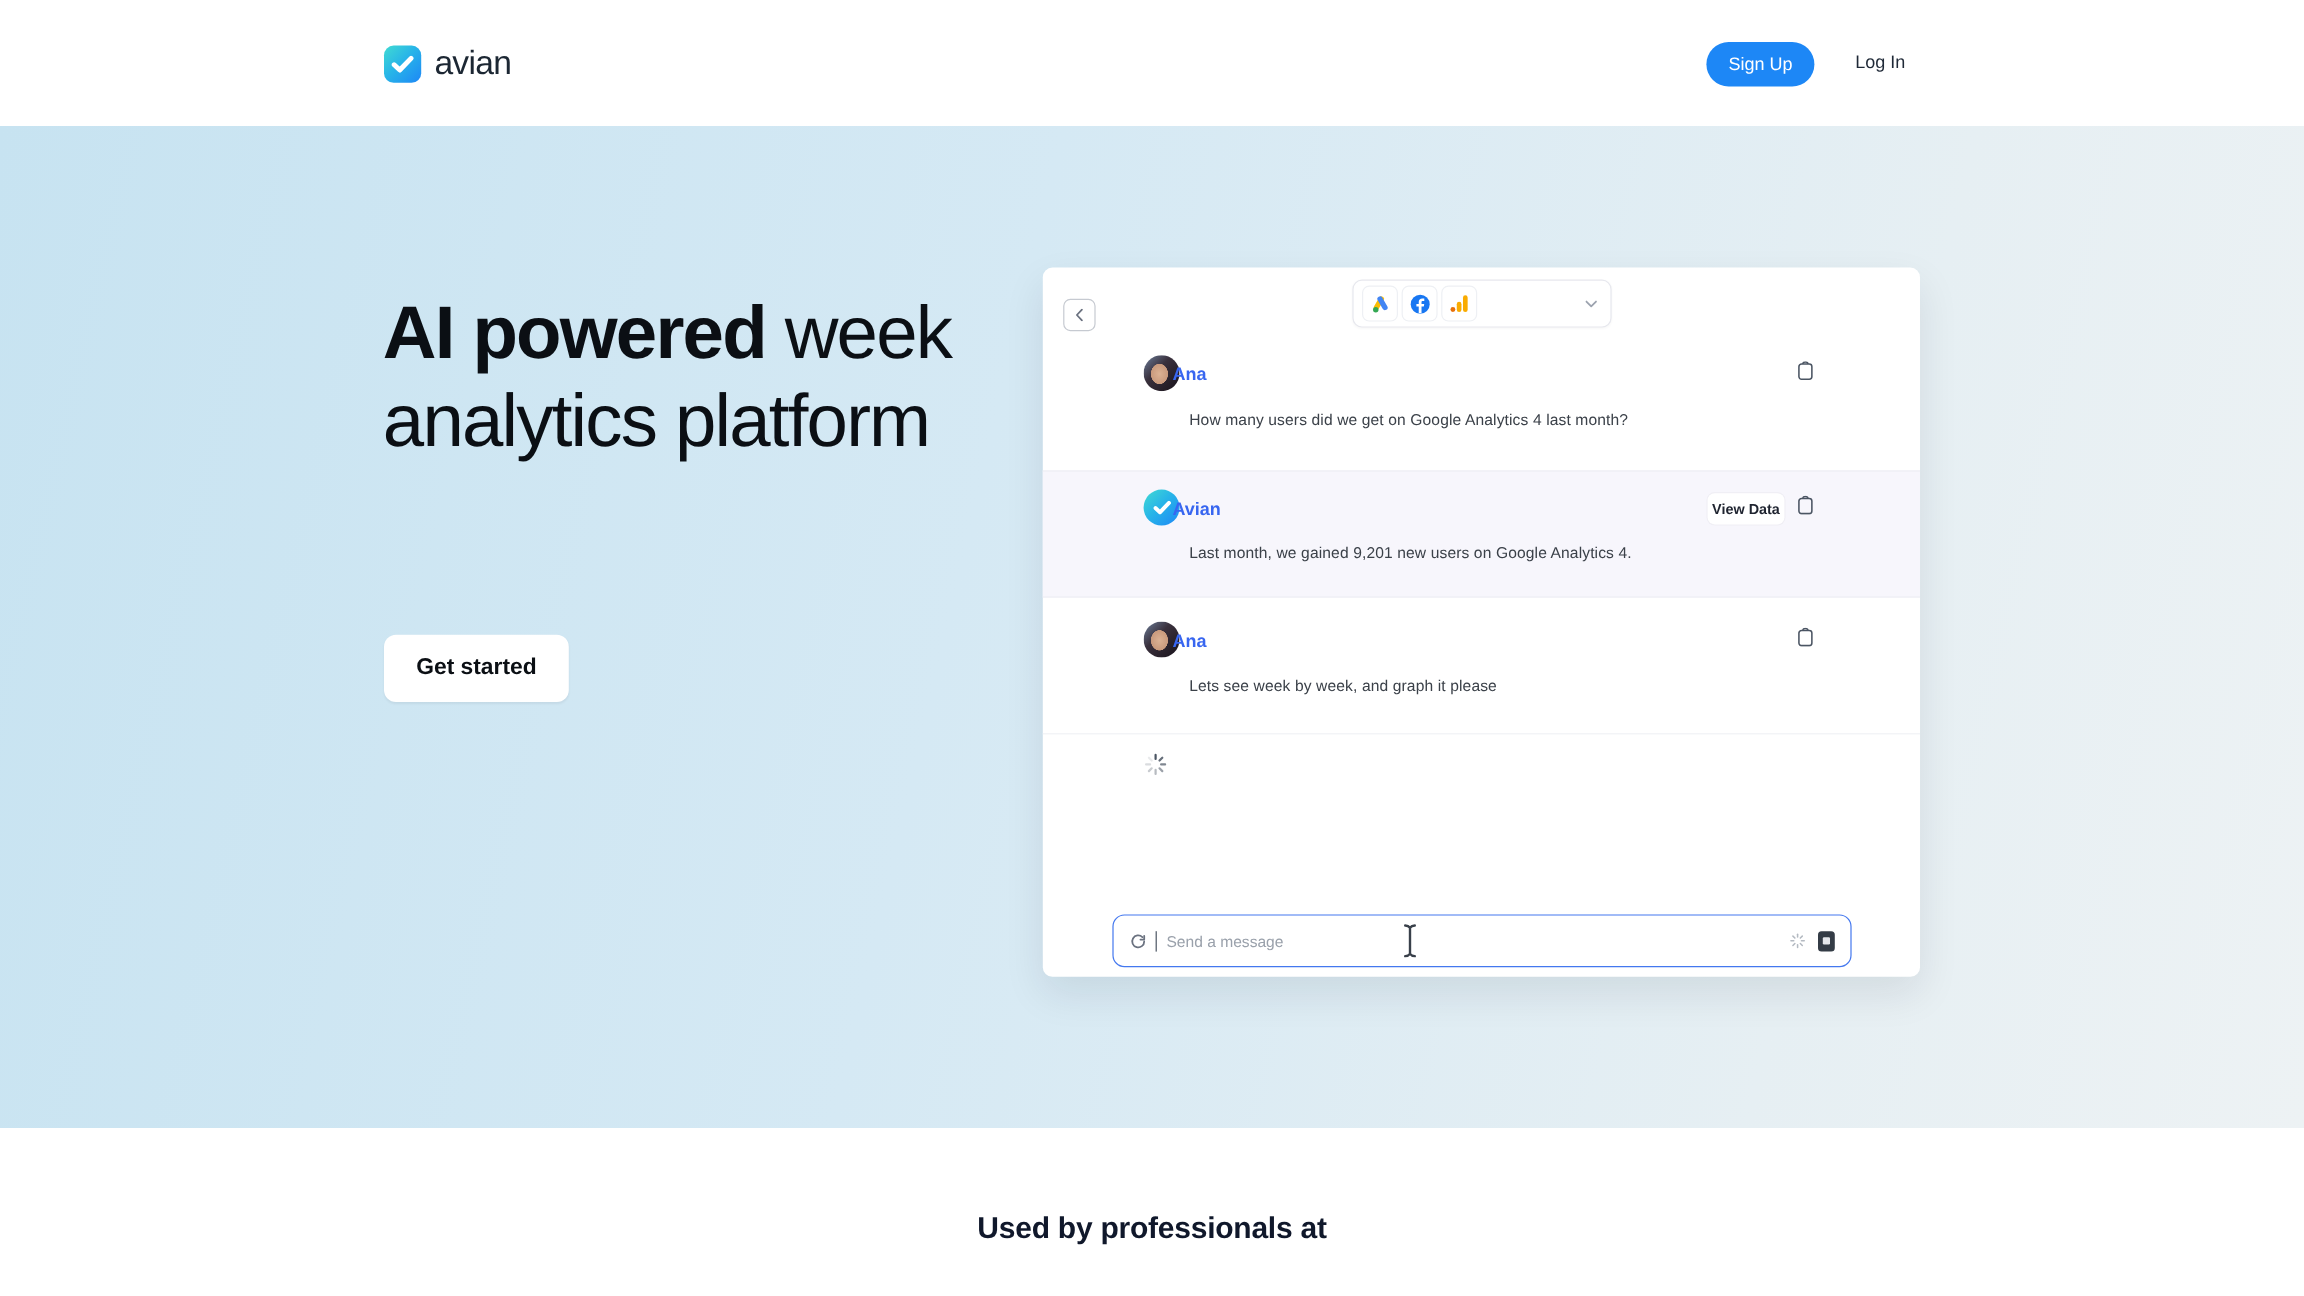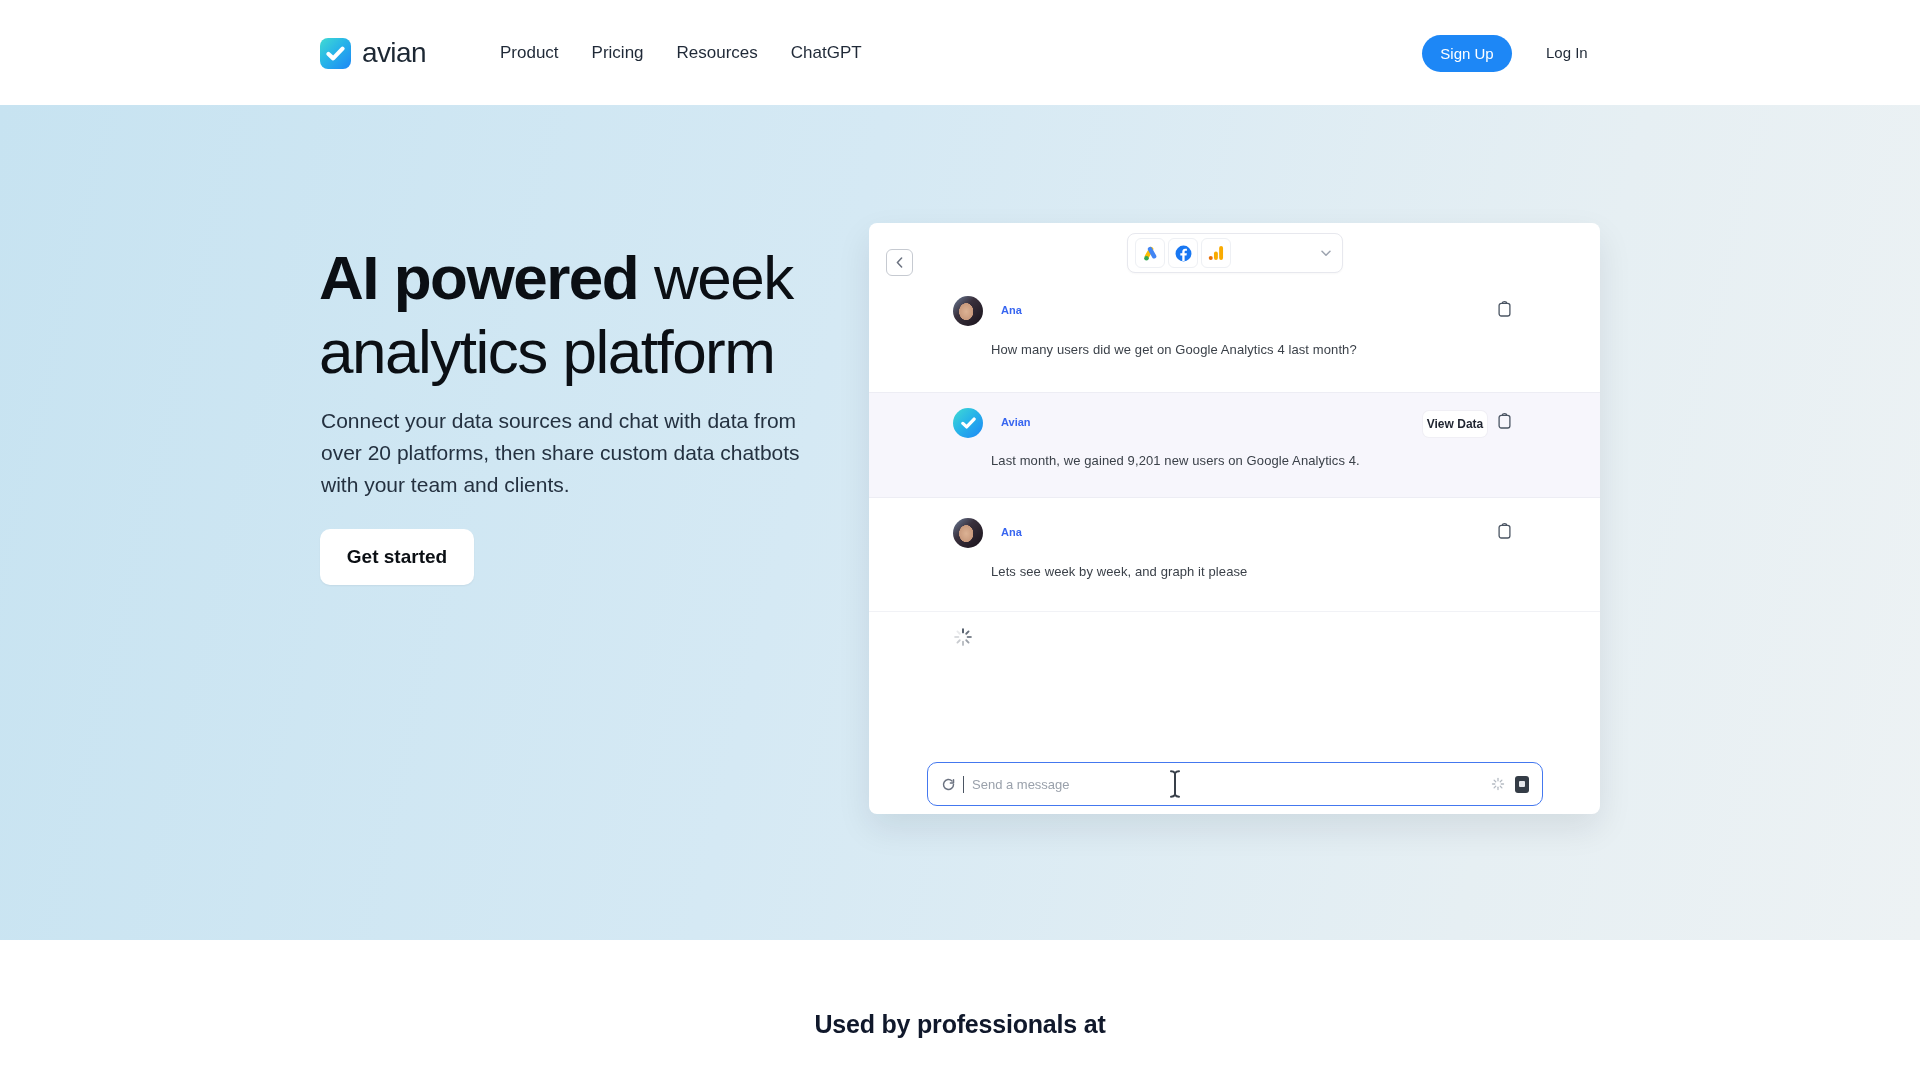--- a/index.html
+++ b/index.html
@@ -48,21 +48,21 @@
   .row-1 { top:71px; height:98px; }
   .row-2 { top:169px; height:106px; background:#f7f6fc; border-top:1px solid #ededf4; border-bottom:1px solid #ededf4; }
   .row-3 { top:275px; height:114px; border-bottom:1px solid #f1f2f6; }
 
   .avatar { position:absolute; left:84px; width:30px; height:30px; border-radius:50%; overflow:hidden; }
   .ana-avatar { background:
       radial-gradient(ellipse 42% 50% at 44% 52%, #dcb294 0%, #c99a7d 55%, rgba(0,0,0,0) 58%),
       linear-gradient(135deg,#6d7f9b 0%, #39303c 40%, #18121a 100%); }
   .avian-avatar { background:linear-gradient(135deg,#41dbd2 0%,#28b5e8 45%,#1d87f6 100%);
       display:flex; align-items:center; justify-content:center; }
-  .msg-name { position:absolute; left:132px; font-size:11px; font-weight:700; color:#3866f0; }
+  .msg-name { position:absolute; left:108px; font-size:15px; font-weight:700; color:#3866f0; }
   .msg-text { position:absolute; left:86px; font-size:13px; color:#3b4149; letter-spacing:.1px;margin-left:36px; }
   .copy-btn { position:absolute; left:629px; background:none; border:none; cursor:pointer; display:flex; }
   .viewdata-btn { position:absolute; left:554px; width:64px; height:26px; background:#ffffff; border:none;
     border-radius:6px; font-family:"Liberation Sans",sans-serif; font-size:12px; font-weight:700; color:#1f2430;
     display:flex; align-items:center; justify-content:center; cursor:pointer; box-shadow:0 0 0 1px rgba(20,20,40,.03); }
 
   .loading-spinner { position:absolute; left:84px; top:404px; }
   @keyframes spin { to { transform:rotate(360deg);} }
   .spin { animation:spin 1s steps(8) infinite; transform-origin:50% 50%; }
 
@@ -88,33 +88,26 @@
 
 <div class="header">
   <div class="logo-wrap">
     <span class="logo-icon">
       <svg width="19" height="15" viewBox="0 0 20 16">
           <path d="M2.5 8.5 L7.5 13.2 L17.5 2.8" stroke="#fff" stroke-width="4.4" fill="none" stroke-linecap="round" stroke-linejoin="round"></path>
         </svg>
     </span>
     <span class="brand-name">avian</span>
   </div>
-  <nav class="nav">
-    <span class="nav-item">Product</span>
-    <span class="nav-item">Pricing</span>
-    <span class="nav-item">Resources</span>
-    <span class="nav-item">ChatGPT</span>
-  </nav>
   <button class="signup-btn">Sign Up</button>
   <span class="login-link">Log In</span>
 </div>
 
 <div class="hero">
   <h1 class="hero-title"><b>AI powered</b><span> week</span><br><span>analytics platform</span></h1>
-  <p class="hero-sub">Connect your data sources and chat with data from over 20 platforms, then share custom data chatbots with your team and clients.</p>
   <button class="cta-btn">Get started</button>
 
   <div class="chat-card">
 
     <button class="back-btn">
       <svg width="7" height="11" viewBox="0 0 7 11">
           <path d="M5.6 1 L1.4 5.5 L5.6 10" stroke="#6b7280" stroke-width="1.5" fill="none" stroke-linecap="round" stroke-linejoin="round"></path>
         </svg>
     </button>
 

